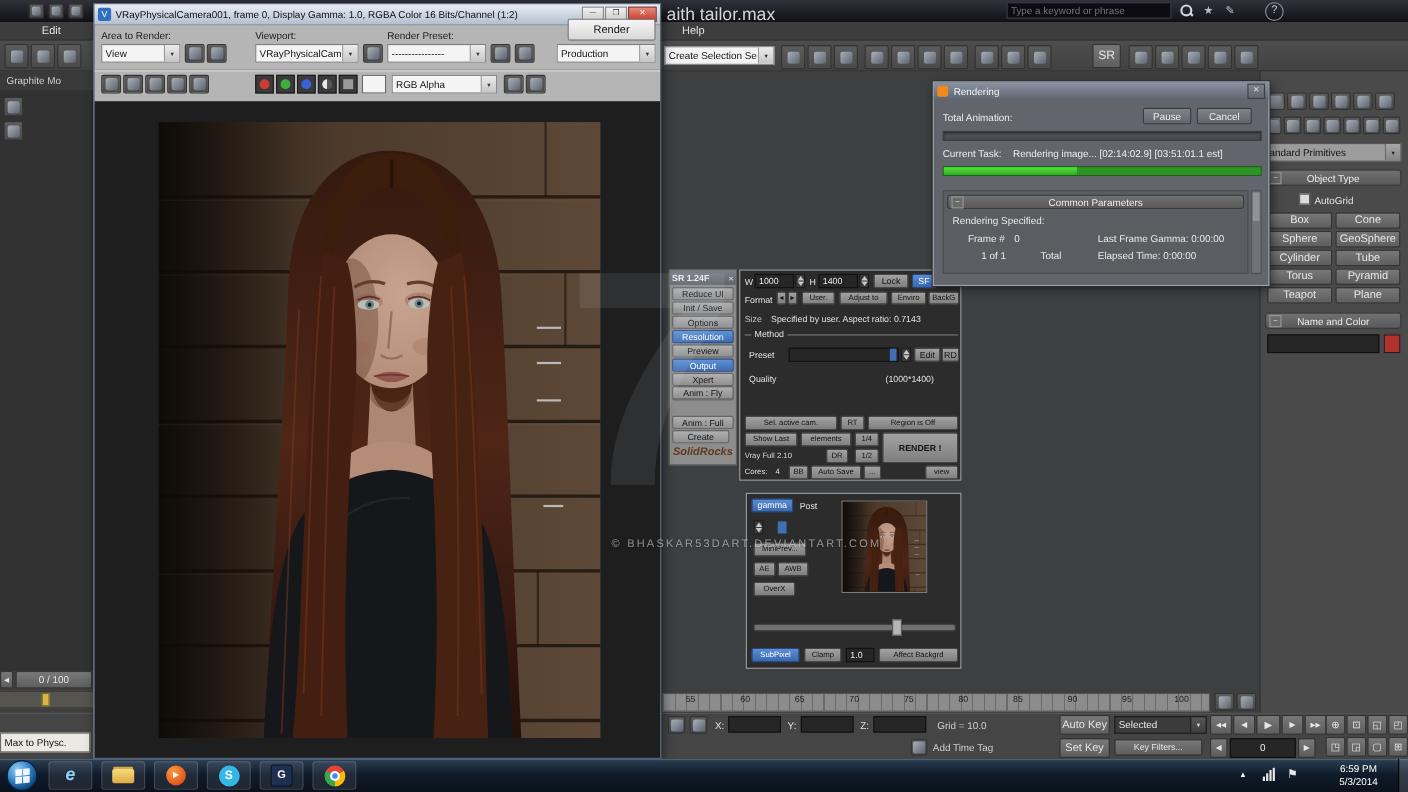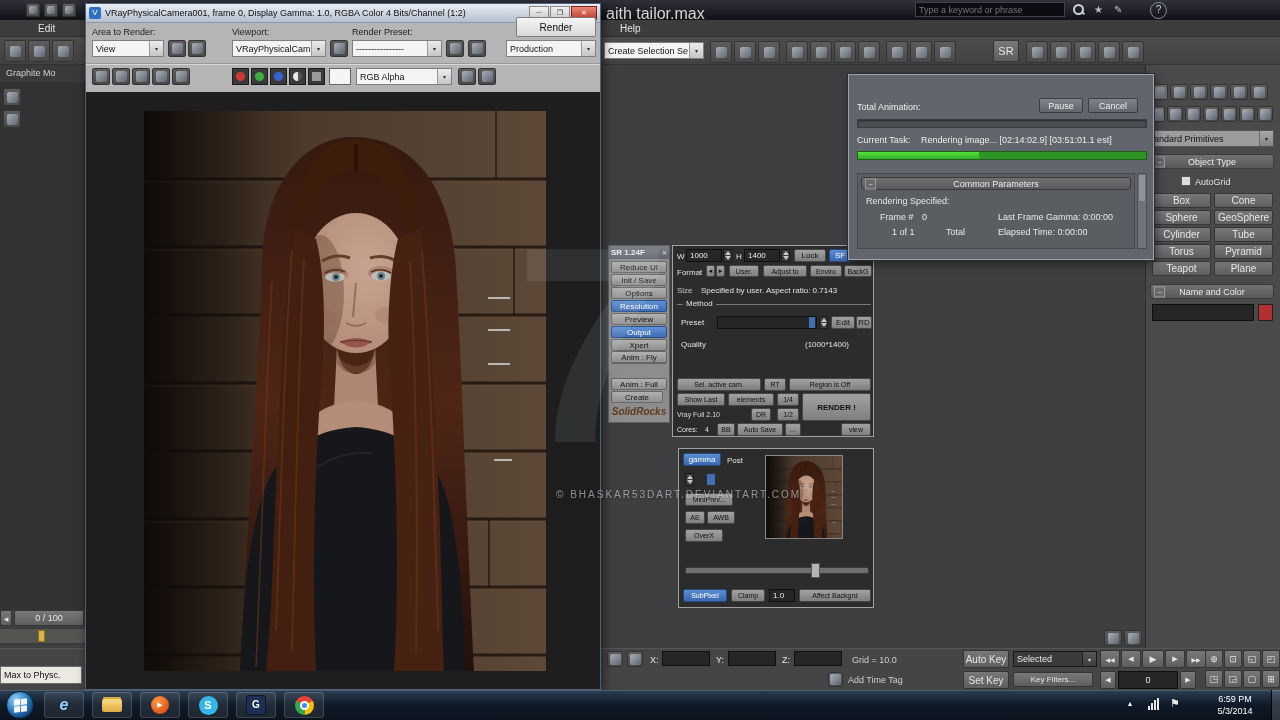--- a/index.html
+++ b/index.html
@@ -260,20 +260,34 @@
   <div class="btn" style="left:1224px;top:670px;width:18px;height:18px;font-size:9px">
       <span>◲</span>
     </div>
   <div class="btn" style="left:1243px;top:670px;width:18px;height:18px;font-size:9px">
       <span>▢</span>
     </div>
   <div class="btn" style="left:1262px;top:670px;width:18px;height:18px;font-size:9px">
       <span>⊞</span>
     </div>
 
+  <div class="a" style="left:602px;top:630px;width:498px;height:17px;background:#8c8c8c;border:1px solid #565656;background-image:repeating-linear-gradient(90deg,#6a6a6a 0,#6a6a6a 1px,transparent 1px,transparent 10.4px)">
+    <div class="ticklabels">
+      <span>55</span>
+      <span>60</span>
+      <span>65</span>
+      <span>70</span>
+      <span>75</span>
+      <span>80</span>
+      <span>85</span>
+      <span>90</span>
+      <span>95</span>
+      <span>100</span>
+    </div>
+  </div>
   <div class="ib" style="left:1104px;top:630px;width:18px;height:16px"></div>
   <div class="ib" style="left:1124px;top:630px;width:18px;height:16px"></div>
 
   <div class="a" style="left:1145px;top:65px;width:135px;height:583px;background:#4a4a4a;border-left:1px solid #2b2b2b"></div>
   <div class="ib" style="left:1150px;top:84px;width:18px;height:16px;background:#6a6a6a"></div>
   <div class="ib" style="left:1170px;top:84px;width:18px;height:16px"></div>
   <div class="ib" style="left:1190px;top:84px;width:18px;height:16px"></div>
   <div class="ib" style="left:1210px;top:84px;width:18px;height:16px"></div>
   <div class="ib" style="left:1230px;top:84px;width:18px;height:16px"></div>
   <div class="ib" style="left:1250px;top:84px;width:18px;height:16px"></div>
@@ -412,21 +426,21 @@
     <div class="dkbtn" style="left:52px;top:140px;width:34px;height:13px;font-size:7px">Clamp</div>
     <div class="fd" style="left:90px;top:140px;width:26px;height:13px;font-size:8px">
         <span>1.0</span>
       </div>
     <div class="dkbtn" style="left:120px;top:140px;width:72px;height:13px;font-size:7px">Affect Backgrd</div>
   </div>
 
   <div class="vfb">
     <div class="wtitle">
       <span style="width:12px;height:12px;background:#2f6fc2;color:#fff;font-size:8px;text-align:center;line-height:12px;margin:0 4px 0 3px;border-radius:2px">V</span>
-      <span style="font-size:9px;color:#101010">VRayPhysicalCamera001, frame 0, Display Gamma: 1.0, RGBA Color 4 Bits/Channel (1:2)</span>
+      <span style="font-size:9px;color:#101010">VRayPhysicalCamera001, frame 0, Display Gamma: 1.0, RGBA Color 16 Bits/Channel (1:2)</span>
       <span style="margin-left:auto;width:18px;height:12px;background:linear-gradient(#f2f2f2,#c9c9c9);border:1px solid #888;font-size:6px;text-align:center;line-height:11px;color:#333">—</span>
       <span style="width:18px;height:12px;background:linear-gradient(#f2f2f2,#c9c9c9);border:1px solid #888;font-size:7px;text-align:center;line-height:11px;color:#333;margin-left:1px">❐</span>
       <span style="width:24px;height:12px;background:linear-gradient(#e88a7a,#c0392b);border:1px solid #7c241a;font-size:7px;text-align:center;line-height:11px;color:#fff;margin:0 3px 0 1px">✕</span>
     </div>
     <span class="t" style="left:6px;top:23px;color:#1c1c1c">Area to Render:</span>
     <span class="t" style="left:146px;top:23px;color:#1c1c1c">Viewport:</span>
     <span class="t" style="left:266px;top:23px;color:#1c1c1c">Render Preset:</span>
     <div class="lbtn" style="left:430px;top:13px;width:80px;height:20px">Render</div>
     <div class="combo" style="left:6px;top:36px;width:72px;height:17px">
       <span>View</span>
@@ -481,20 +495,25 @@
     <div class="a" style="left:0;top:88px;width:514px;height:597px;background:#1e1e1e">
       <div class="a" style="left:58px;top:19px;width:402px;height:560px">
         <svg viewBox="0 0 402 560" style="width:100%;height:100%;display:block">
             <use href="#portrait" width="402" height="560"></use>
           </svg>
       </div>
     </div>
   </div>
 
   <div class="a z30" style="left:848px;top:74px;width:306px;height:186px;background:#62666c;border:1px solid #9aa2ac;box-shadow:0 0 0 1px #2a2e34,2px 3px 9px rgba(0,0,0,.5)">
+    <div class="a" style="left:0;top:0;width:304px;height:16px;background:linear-gradient(#8a93a1,#5d6470);display:flex;align-items:center">
+      <span class="a" style="position:static;width:10px;height:10px;background:#f08a1d;border-radius:2px;margin:0 5px 0 3px"></span>
+      <span style="font-size:9px;color:#f2f2f2">Rendering</span>
+      <span style="margin-left:auto;margin-right:3px;width:14px;height:12px;background:linear-gradient(#7e838a,#62666c);border:1px solid #3a3e44;font-size:7px;text-align:center;line-height:11px;color:#e6e6e6">✕</span>
+    </div>
     <span class="t" style="left:8px;top:27px;color:#ececec">Total Animation:</span>
     <div class="gbtn" style="left:190px;top:23px;width:44px;height:15px">Pause</div>
     <div class="gbtn" style="left:239px;top:23px;width:50px;height:15px">Cancel</div>
     <div class="a" style="left:8px;top:44px;width:290px;height:9px;background:#4b4e53;border:1px solid #393c41;box-shadow:inset 0 1px 2px rgba(0,0,0,.5)"></div>
     <span class="t" style="left:8px;top:60px;color:#ececec">Current Task:</span>
     <span class="t" style="left:72px;top:60px;color:#ececec">Rendering image... [02:14:02.9] [03:51:01.1 est]</span>
     <div class="a" style="left:8px;top:76px;width:290px;height:9px;background:#2e9426;border:1px solid #1f5f1a">
       <div class="a" style="left:0;top:0;width:42%;height:7px;background:linear-gradient(#55e23e,#2fae24)"></div>
     </div>
     <div class="a" style="left:8px;top:98px;width:278px;height:76px;background:#5a5e63;border:1px solid #46494e">

